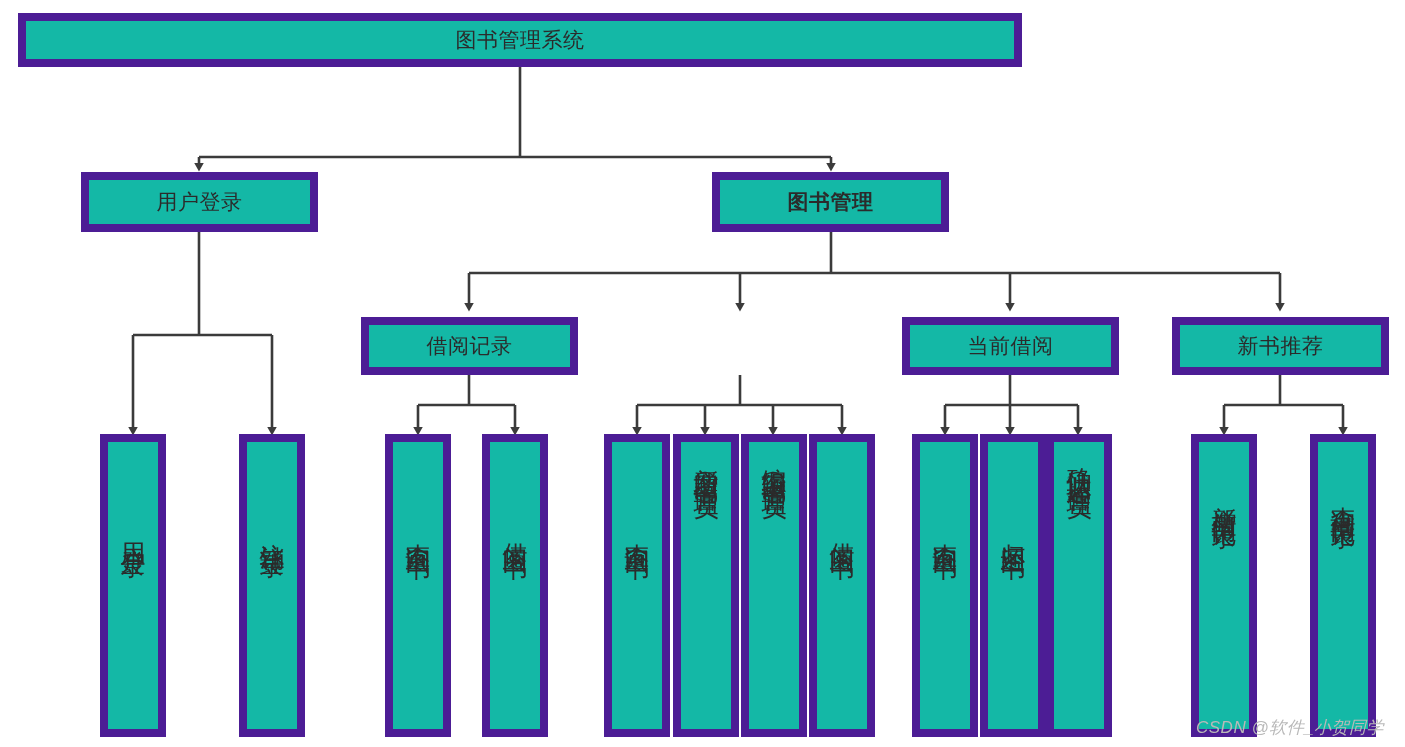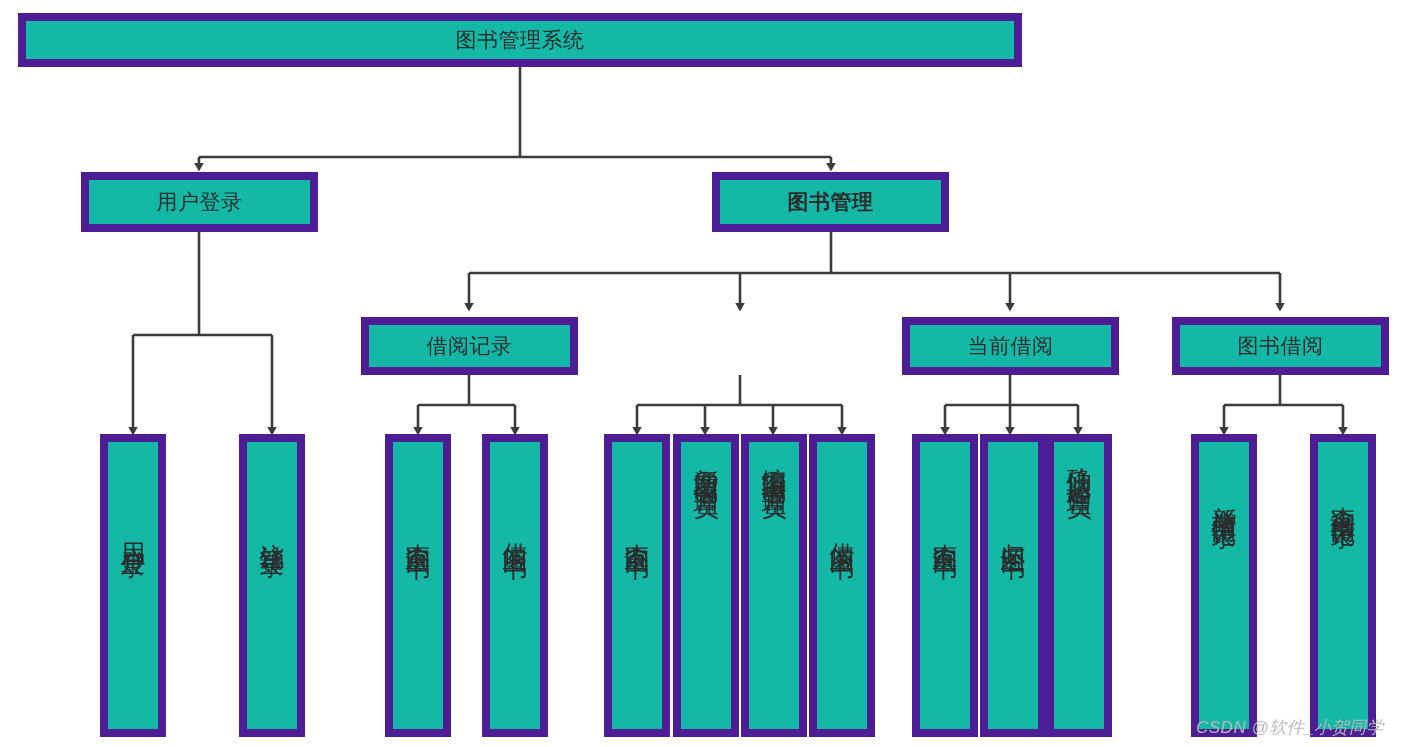--- a/index.html
+++ b/index.html
@@ -132,21 +132,21 @@
   <div class="node h" style="left:361px;top:317px;width:217px;height:58px;">
     <span class="lbl">借阅记录</span>
   </div>
 
 
   <div class="node h" style="left:902px;top:317px;width:217px;height:58px;">
     <span class="lbl">当前借阅</span>
   </div>
 
   <div class="node h" style="left:1172px;top:317px;width:217px;height:58px;">
-    <span class="lbl">图书借阅</span>
+    <span class="lbl">新书推荐</span>
   </div>
 
   <div class="node v" style="left:100px;top:434px;width:66px;height:303px;padding-top:81px;">
     <span class="lbl">用户登录</span>
   </div>
 
   <div class="node v" style="left:239px;top:434px;width:66px;height:303px;padding-top:81px;">
     <span class="lbl">注销登录</span>
   </div>
 

